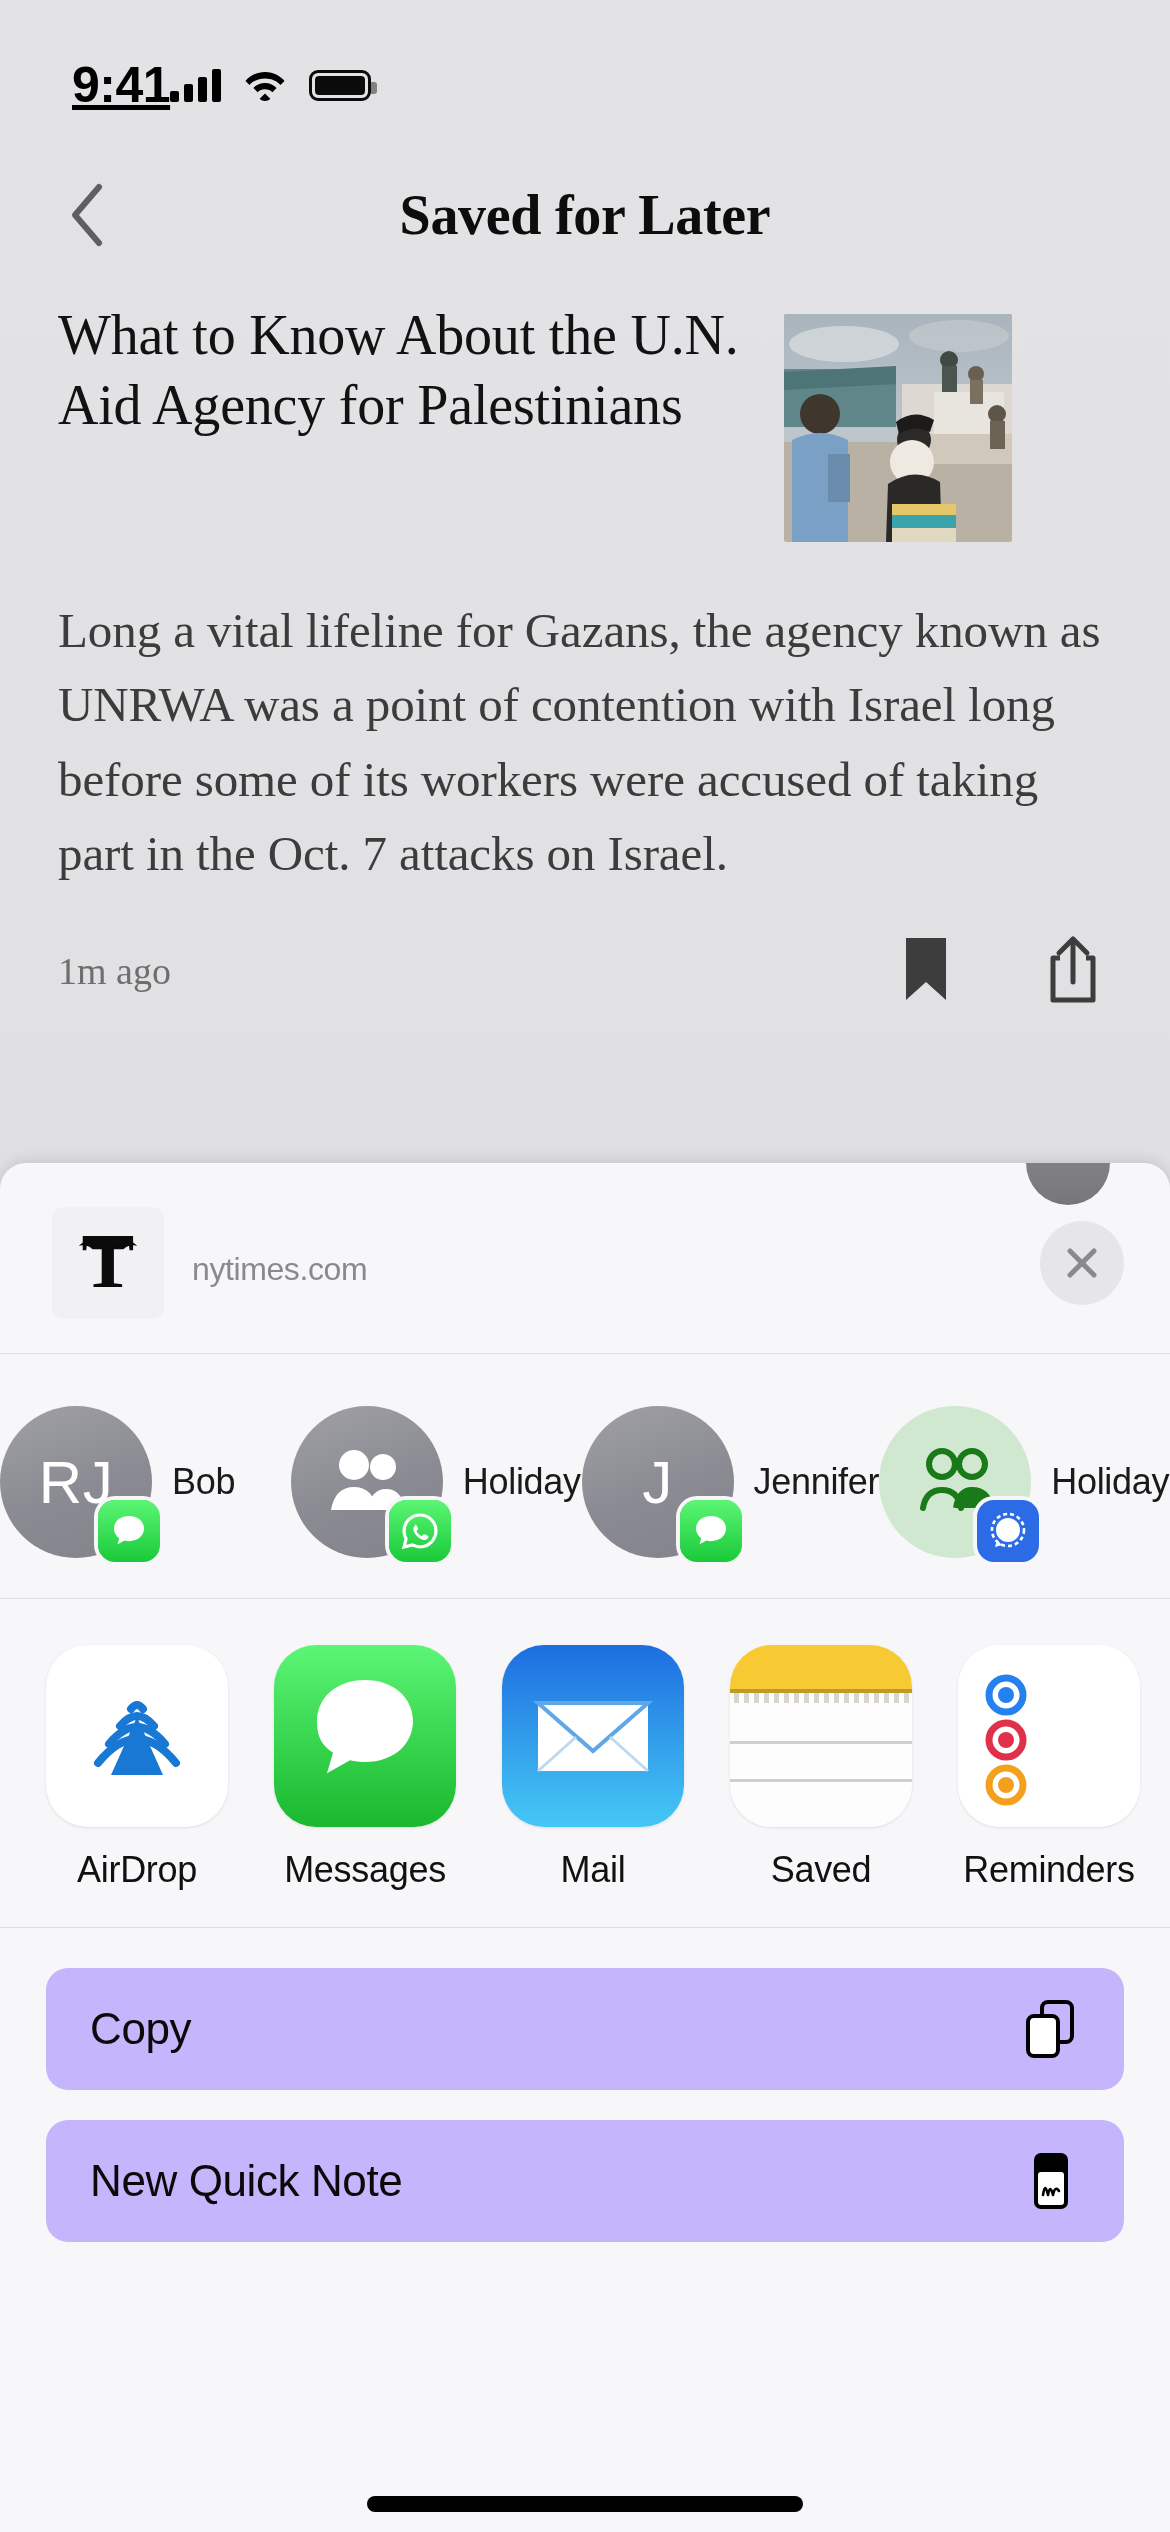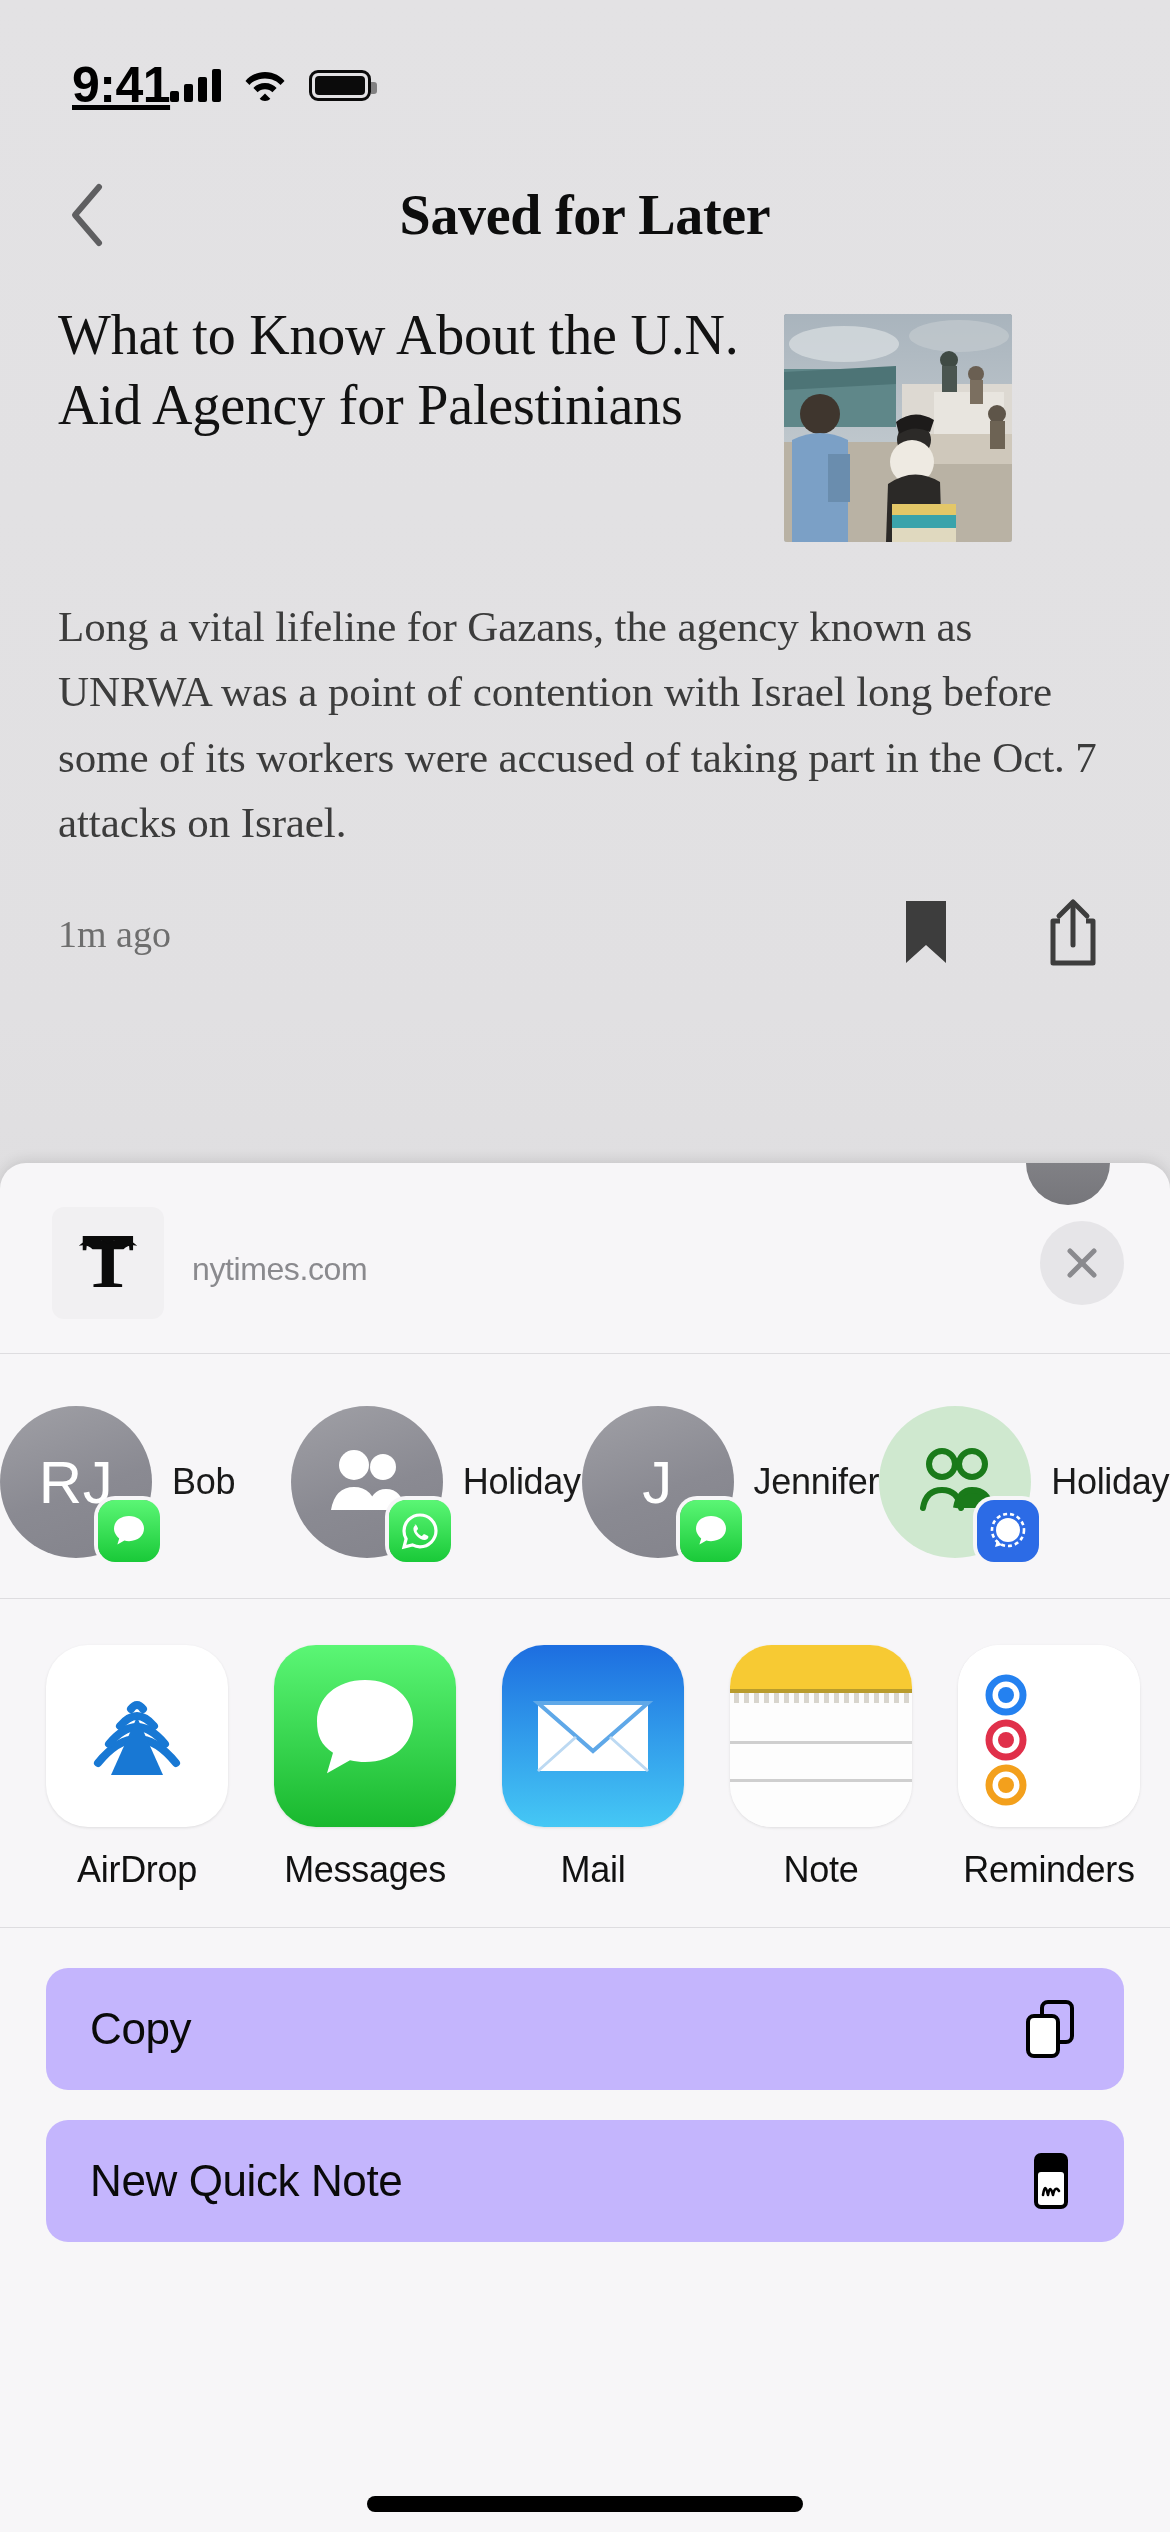--- a/index.html
+++ b/index.html
@@ -72,21 +72,21 @@
   }
   .art-thumb {
     width: 228px; height: 228px; flex: 0 0 228px; margin-top: 14px;
     border-radius: 3px; overflow: hidden; position: relative;
     background: #8d9196;
   }
   .art-thumb svg { display: block; width: 100%; height: 100%; }
   .art-summary {
     margin-top: 52px;
     font-family: "Liberation Serif", serif;
-    font-size: 43px; line-height: 1.52; color: #3c3c3c; letter-spacing: -0.1px;
+    font-size: 49px; line-height: 1.52; color: #3c3c3c; letter-spacing: -0.1px;
   }
   .art-footer {
     margin-top: 42px; display: flex; align-items: center; justify-content: space-between;
   }
   .art-time {
     font-family: "Liberation Serif", serif;
     font-size: 38px; color: #6e6e6e;
   }
   .art-actions { display: flex; align-items: center; gap: 96px; padding-right: 12px; }
 
@@ -446,21 +446,21 @@
                 <rect x="134" y="48" width="5" height="10"></rect>
               <rect x="144" y="48" width="5" height="10"></rect>
                 <rect x="154" y="48" width="5" height="10"></rect>
               <rect x="164" y="48" width="5" height="10"></rect>
                 <rect x="174" y="48" width="5" height="10"></rect>
             </g>
             <rect y="96" width="182" height="3" fill="#cfcfcf"></rect>
             <rect y="134" width="182" height="3" fill="#cfcfcf"></rect>
           </svg>
         </div>
-        <div class="app-name">Note</div>
+        <div class="app-name">Saved</div>
       </div>
 
       <div class="app">
         <div class="app-icon" style="background:#fff;">
           <svg viewBox="0 0 182 182">
             <rect width="182" height="182" fill="#fff"></rect>
             <circle cx="48" cy="50" r="17" fill="none" stroke="#2481f0" stroke-width="7"></circle>
             <circle cx="48" cy="50" r="8" fill="#2481f0"></circle>
             <circle cx="48" cy="95" r="17" fill="none" stroke="#e0304a" stroke-width="7"></circle>
             <circle cx="48" cy="95" r="8" fill="#e0304a"></circle>

